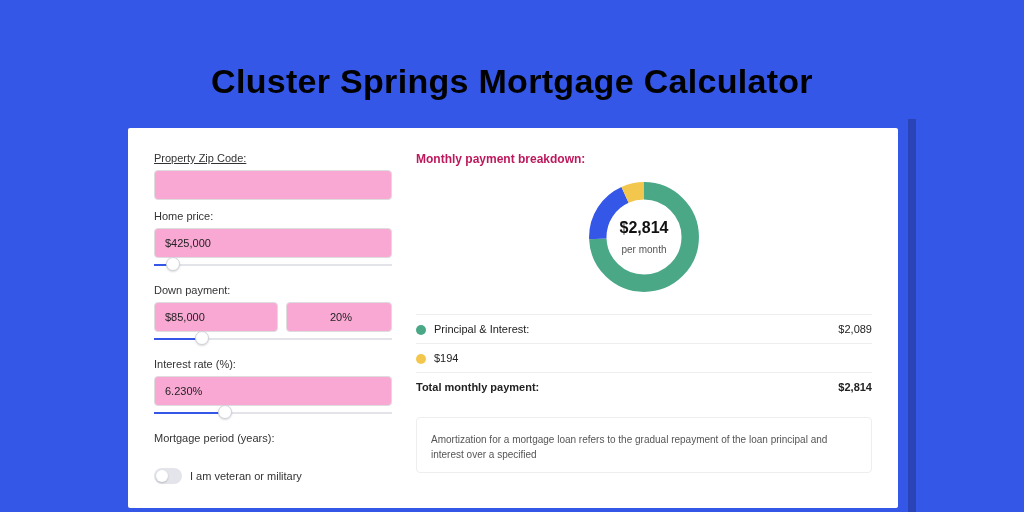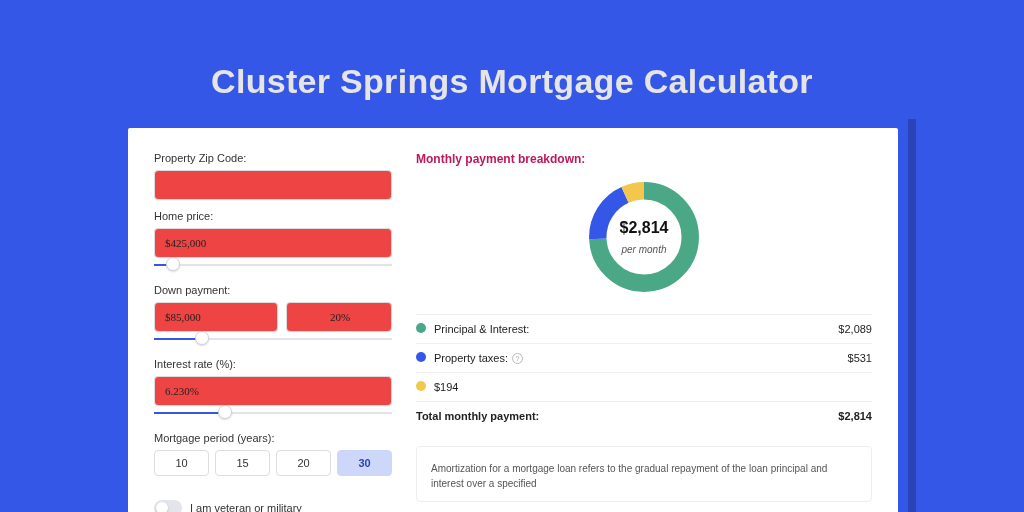--- a/index.html
+++ b/index.html
@@ -6,21 +6,21 @@
   body {
     font-family: Arial, Helvetica, sans-serif;
     background: #3457e8;
     width: 1024px;
     height: 512px;
     overflow: hidden;
     position: relative;
   }
   .hero-title {
     text-align: center;
-    color: #e5e5e5;
+    color: #000000;
     font-weight: 700;
     font-size: 34px;
     padding-top: 62px;
     padding-bottom: 28px;
     letter-spacing: 0.3px;
   }
   .shadow-strip {
     position: absolute;
     top: 119px;
     right: 108px;
@@ -40,31 +40,30 @@
     gap: 24px;
   }
   .left-col { width: 238px; flex: 0 0 238px; }
   .right-col { flex: 1; }
   .field-label {
     font-size: 11px;
     color: #333;
     margin-bottom: 6px;
     margin-top: 10px;
   }
-  .field-label:first-child { margin-top: 0; }
+  .field-label:first-child { margin-top: 0; text-decoration: underline; }
   .text-input {
     width: 100%;
     height: 30px;
     border: 1px solid #ddd;
     border-radius: 4px;
     padding: 0 10px;
     font-size: 11px;
     color: #222;
-    background: #ef4444;
-    font-family: Liberation Serif, serif;
+    background: #f9a8d4;
   }
   .row-2 { display: flex; gap: 8px; }
   .row-2 .text-input:first-child { flex: 2; }
   .row-2 .text-input:last-child { flex: 1; padding-left: 43px; }
   .slider-track {
     position: relative;
     height: 14px;
     margin-top: 2px;
   }
   .slider-line {
@@ -147,24 +146,24 @@
   .donut svg { width: 122px; height: 122px; transform: rotate(-90deg); }
   .donut-center {
     position: absolute;
     inset: 0;
     display: flex;
     flex-direction: column;
     align-items: center;
     justify-content: center;
   }
   .donut-amount { font-weight: 700; font-size: 16px; color: #111; }
-  .donut-sub { font-size: 10px; color: #555; margin-top: 7px; font-style: italic; }
+  .donut-sub { font-size: 10px; color: #555; margin-top: 7px; }
   .breakdown-row {
     display: flex;
-    align-items: flex-start;
+    align-items: flex-end;
     padding: 8px 0;
     border-top: 1px solid #eee;
     font-size: 11px;
     color: #222;
   }
   .breakdown-row .dot {
     width: 10px; height: 10px;
     border-radius: 50%;
     margin-right: 8px;
     flex-shrink: 0;
@@ -235,26 +234,20 @@
 
     <div class="field-label">Interest rate (%):</div>
     <input class="text-input" value="6.230%" style="">
     <div class="slider-track">
       <div class="slider-line"></div>
       <div class="slider-fill" id="sf-rate" style="width: 30%;"></div>
       <div class="slider-thumb" id="st-rate" style="left: calc(30% - 7px);"></div>
     </div>
 
     <div class="field-label">Mortgage period (years):</div>
-    <div class="period-row" id="period-row">
-        <div class="period-btn">10</div>
-        <div class="period-btn">15</div>
-        <div class="period-btn">20</div>
-        <div class="period-btn active">30</div>
-      </div>
 
     <div class="toggle-row">
       <div class="toggle"></div>
       <span class="toggle-label">I am veteran or military</span>
     </div>
   </div>
 
   <div class="right-col">
     <div class="section-header">Monthly payment breakdown:</div>
 
@@ -274,28 +267,20 @@
 
     <div id="breakdown-list">
         <div class="breakdown-row">
           <span class="dot" style="background: rgb(74, 168, 135);"></span>
           <span class="name">
             <span>Principal &amp; Interest:</span>
           </span>
           <span class="val">$2,089</span>
         </div>
         <div class="breakdown-row">
-          <span class="dot" style="background: rgb(52, 87, 232);"></span>
-          <span class="name">
-            <span>Property taxes:</span>
-            <span class="info-icon">?</span>
-          </span>
-          <span class="val">$531</span>
-        </div>
-        <div class="breakdown-row">
           <span class="dot" style="background: rgb(243, 199, 78);"></span>
           <span class="val">$194</span>
         </div>
       </div>
 
     <div class="breakdown-row total">
       <span class="name">Total monthly payment:</span>
       <span class="val">$2,814</span>
     </div>
 

